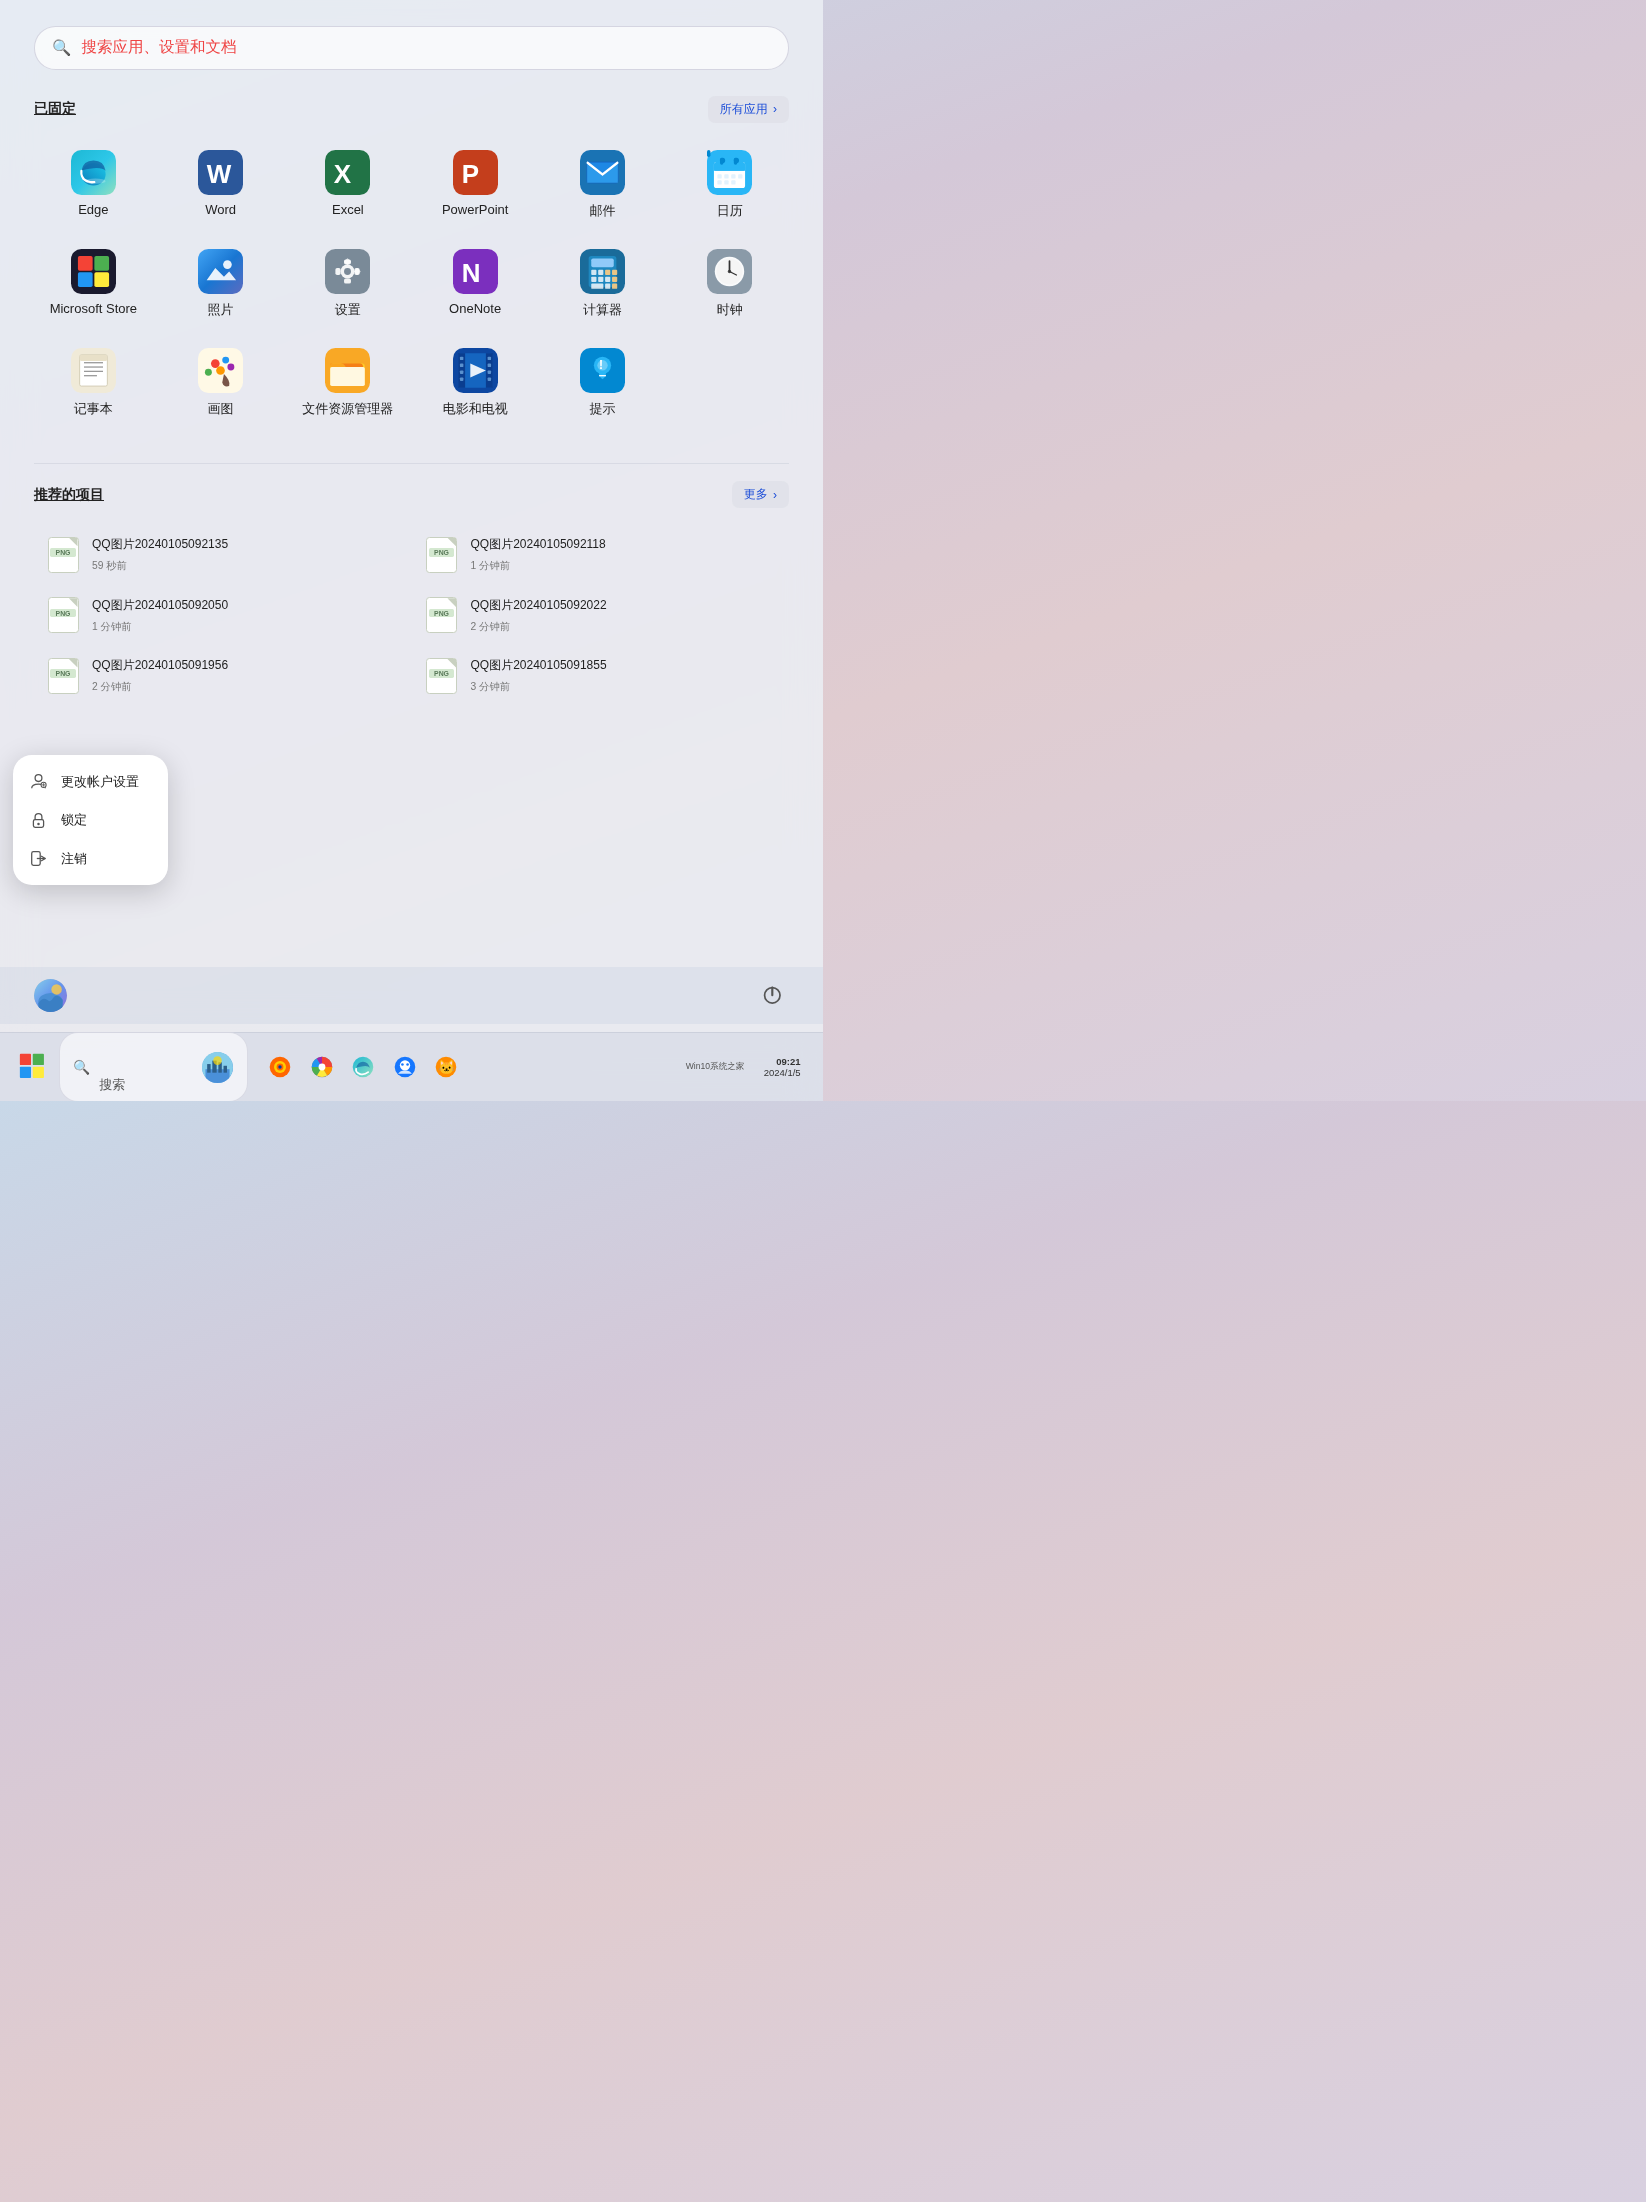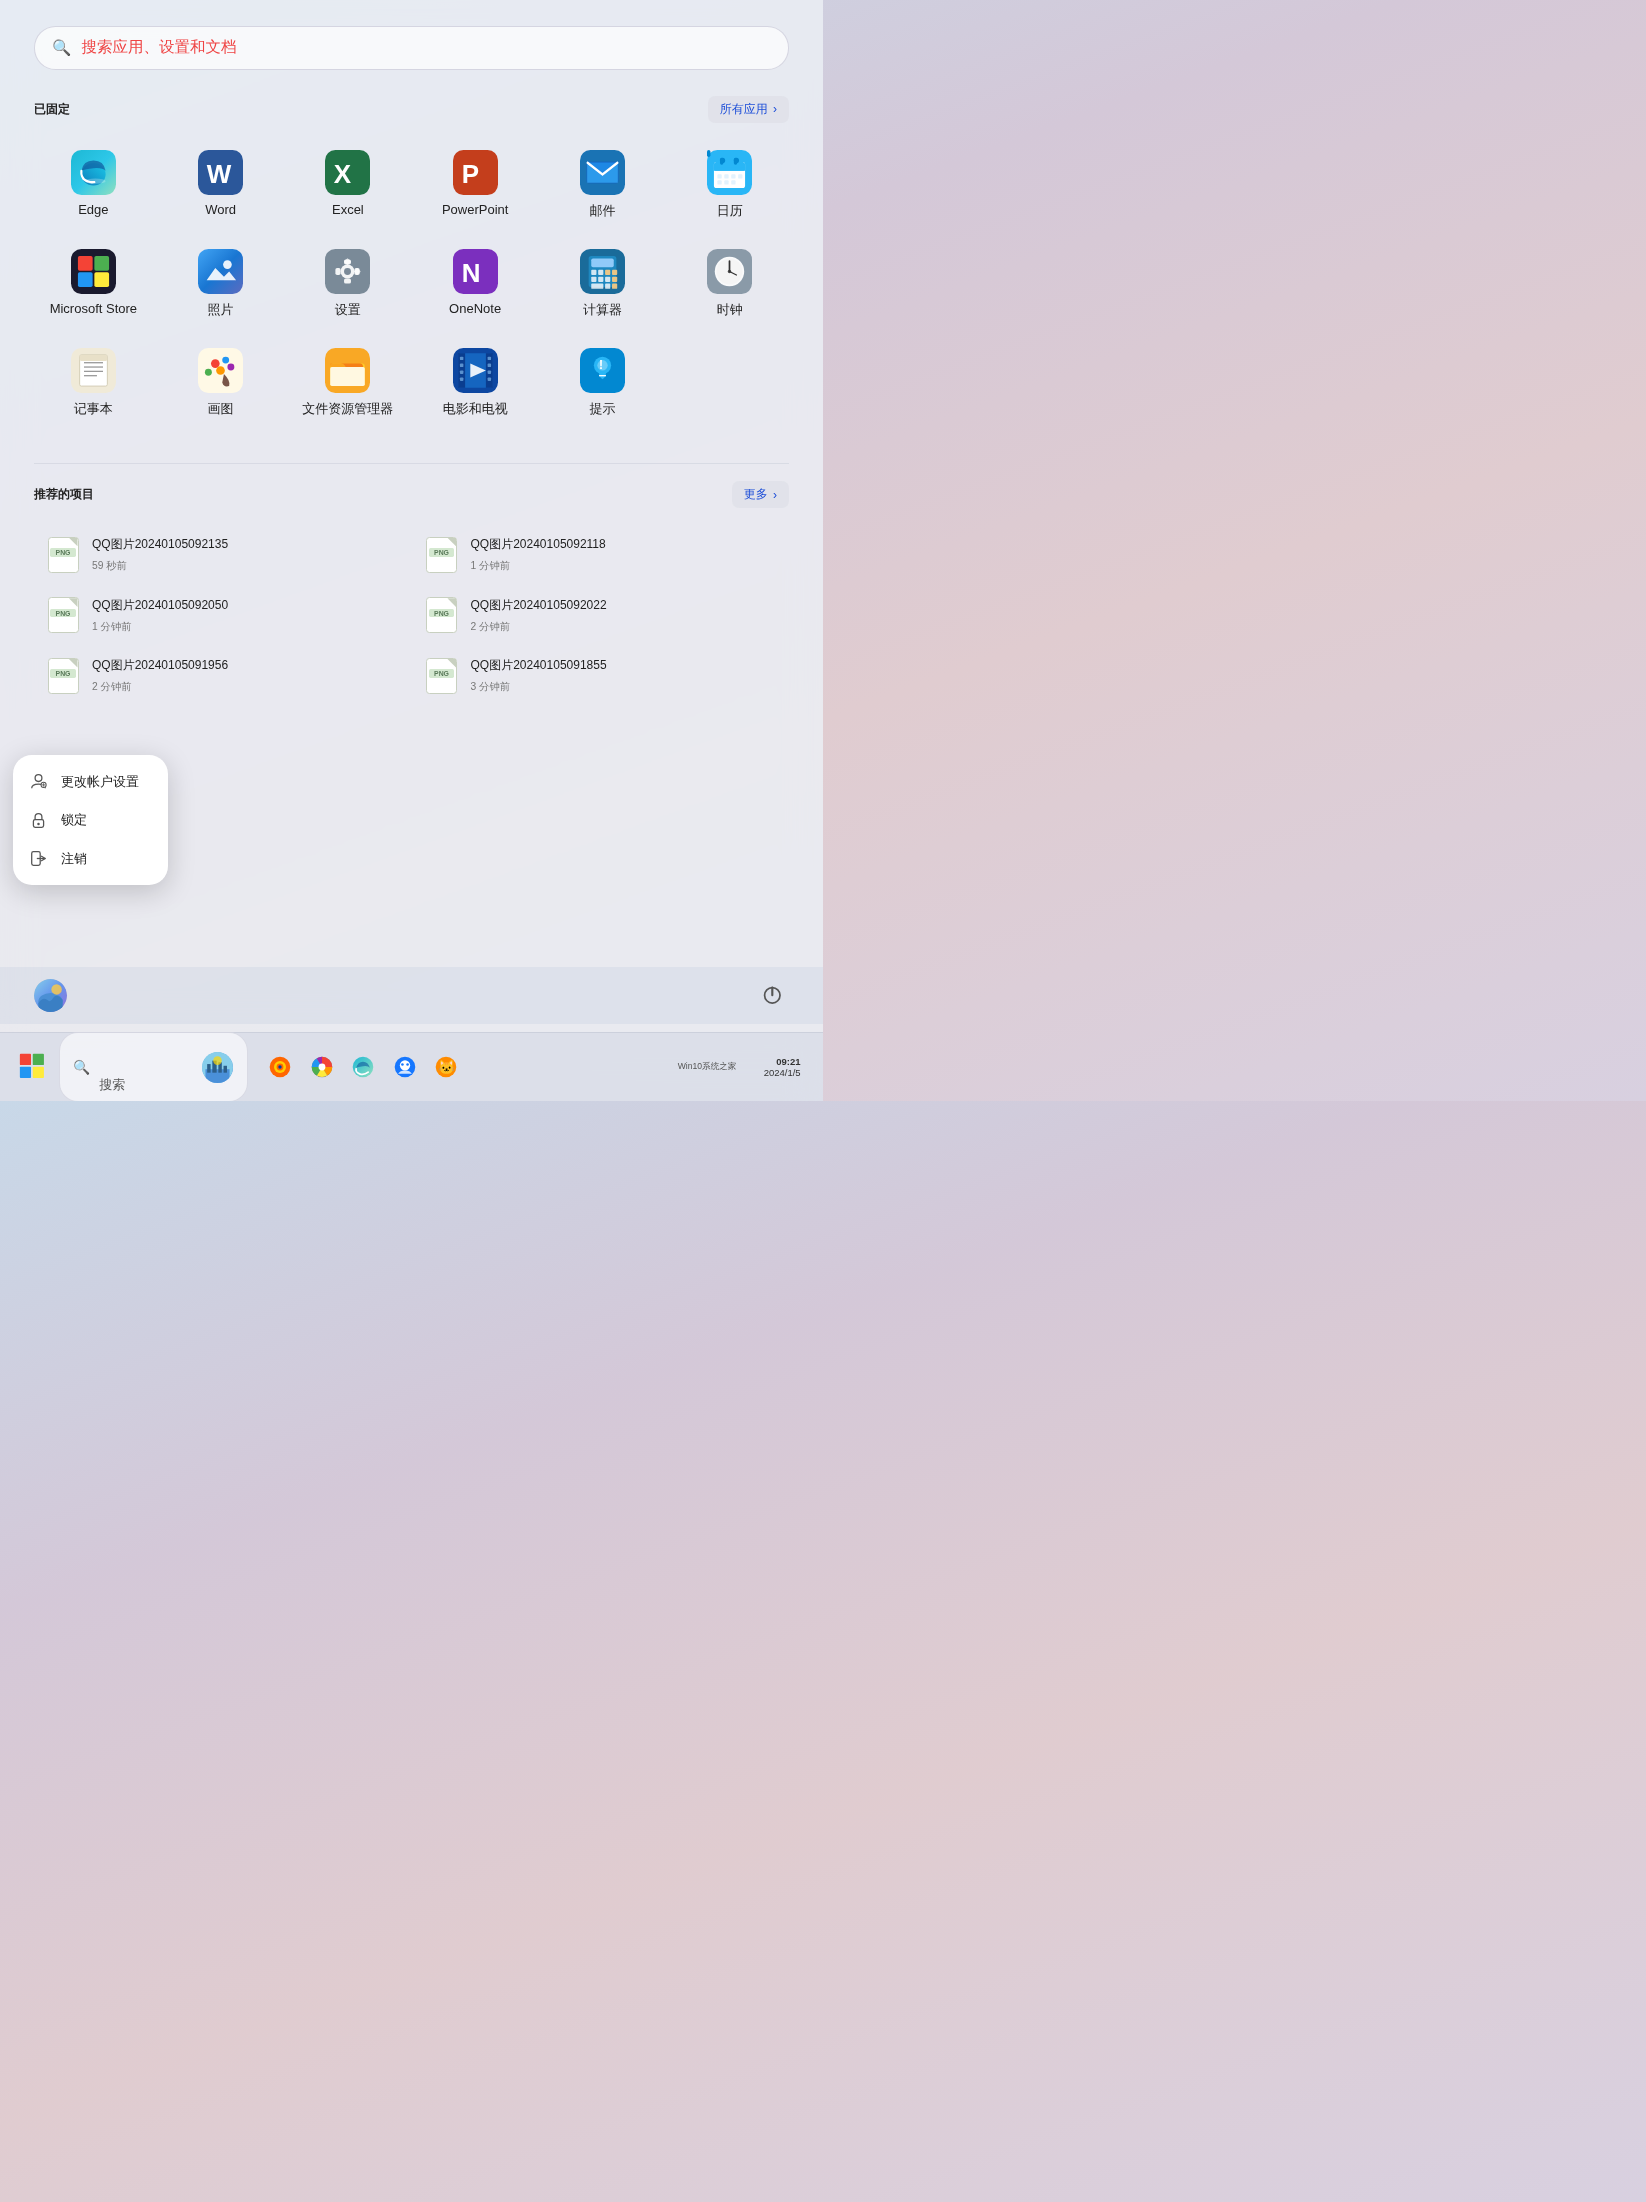--- a/index.html
+++ b/index.html
@@ -48,23 +48,24 @@
     }
 
     
     .section-header {
       display: flex;
       justify-content: space-between;
       align-items: center;
       margin-bottom: 17px;
     }
     .section-title {
-      font-size: 12px;
+      font-size: 14px;
       font-weight: 600;
       color: #222;
+      text-decoration: underline;
     }
     .section-btn {
       display: flex;
       align-items: center;
       gap: 5.2px;
       background: rgba(220,222,230,0.6);
       border: none;
       border-radius: 6.9px;
       padding: 5.2px 12px;
       font-size: 12px;
@@ -312,21 +313,21 @@
       align-items: center;
       justify-content: center;
       border-radius: 6.9px;
       cursor: pointer;
       font-size: 19px;
     }
     .taskbar-right {
       margin-left: auto;
       display: flex;
       align-items: center;
-      gap: 10px;
+      gap: 2px;
       justify-content: center;
     }
     .taskbar-sys {
       display: flex;
       align-items: center;
       gap: 6.9px;
       padding: 5.2px 8.6px;
       border-radius: 6.9px;
       cursor: pointer;
     }

